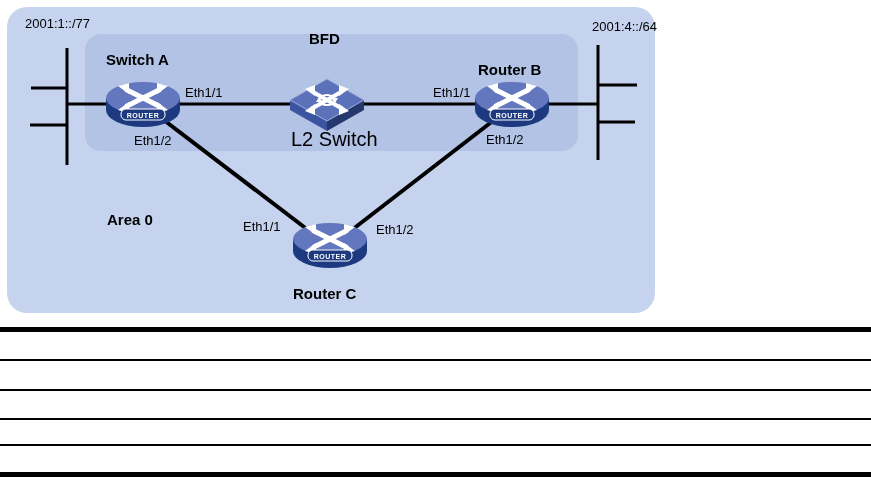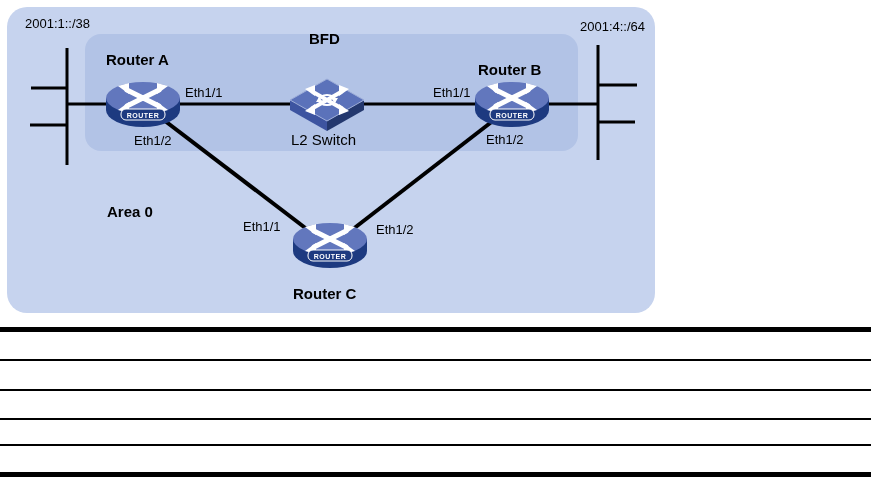--- a/index.html
+++ b/index.html
@@ -13,21 +13,21 @@
   }
   .inner-rect{
     position:absolute;left:85px;top:34px;width:493px;height:117px;
     background:var(--inner_bg,#b2c3e6);border-radius:16px;
   }
   svg.wires{position:absolute;left:0;top:0;}
   svg.wires line{stroke:var(--line,#000);}
   .icon{position:absolute;}
   .lbl{position:absolute;font-size:13px;line-height:15px;white-space:nowrap;}
   .lbl.name{font-weight:bold;font-size:15px;line-height:17px;}
-  .lbl.plain15{font-size:15px;line-height:17px;}
+  .lbl.plain15{font-size:20px;line-height:17px;}
   .router-top{fill:var(--router_top,#6277bd);}
   .router-dark{fill:var(--router_dark,#1d3a80);}
   .switch-top{fill:var(--switch_top,#5b72ba);stroke:#9dadd9;stroke-width:1;}
   .switch-left{fill:var(--switch_left,#3d54a0);}
   .switch-right{fill:var(--switch_right,#24386e);}
   .arrow-stroke{stroke:#fff;stroke-width:5;stroke-linecap:round;}
   .arrow-stroke.thin{stroke-width:4;}
   .arrow-head{fill:#fff;}
   .badge-rect{fill:var(--router_dark,#1d3a80);stroke:#fff;stroke-width:1;}
   .badge-text{fill:#fff;font-family:"Liberation Sans",sans-serif;font-size:7px;font-weight:bold;letter-spacing:.5px;}
@@ -126,28 +126,28 @@
       <polygon class="arrow-head" points="26,18 16,11 26,7"></polygon>
       <polygon class="arrow-head" points="50,18 60,11 50,7"></polygon>
       <polygon class="arrow-head" points="26,26 16,33 26,37"></polygon>
       <polygon class="arrow-head" points="50,26 60,33 50,37"></polygon>
       <ellipse class="swirl" cx="38" cy="22" rx="8" ry="5"></ellipse>
       <polygon class="arrow-head" points="30,19 27,24 34,24"></polygon>
       <polygon class="arrow-head" points="46,25 49,20 42,20"></polygon>
     </g>
   </svg>
 
-  <div class="lbl" style="left:25px;top:16px">2001:1::/38</div>
-  <div class="lbl" style="left:580px;top:19px">2001:4::/64</div>
+  <div class="lbl" style="left:25px;top:16px">2001:1::/77</div>
+  <div class="lbl" style="left:592px;top:19px">2001:4::/64</div>
   <div class="lbl name" style="left:309px;top:30px">BFD</div>
-  <div class="lbl name" style="left:106px;top:51px">Router A</div>
+  <div class="lbl name" style="left:106px;top:51px">Switch A</div>
   <div class="lbl name" style="left:478px;top:61px">Router B</div>
   <div class="lbl name" style="left:293px;top:285px">Router C</div>
   <div class="lbl plain15" style="left:291px;top:131px">L2 Switch</div>
-  <div class="lbl name" style="left:107px;top:203px">Area 0</div>
+  <div class="lbl name" style="left:107px;top:211px">Area 0</div>
 
   <div class="lbl" style="left:185px;top:85px">Eth1/1</div>
   <div class="lbl" style="left:134px;top:133px">Eth1/2</div>
   <div class="lbl" style="left:433px;top:85px">Eth1/1</div>
   <div class="lbl" style="left:486px;top:132px">Eth1/2</div>
   <div class="lbl" style="left:243px;top:219px">Eth1/1</div>
   <div class="lbl" style="left:376px;top:222px">Eth1/2</div>
 
   <div class="rule thick" style="top:327px"></div>
   <div class="rule thin" style="top:359px"></div>

